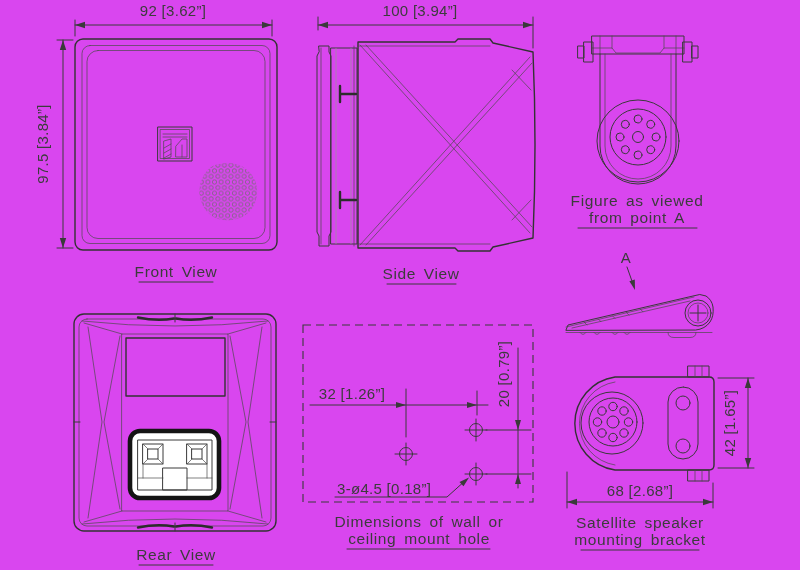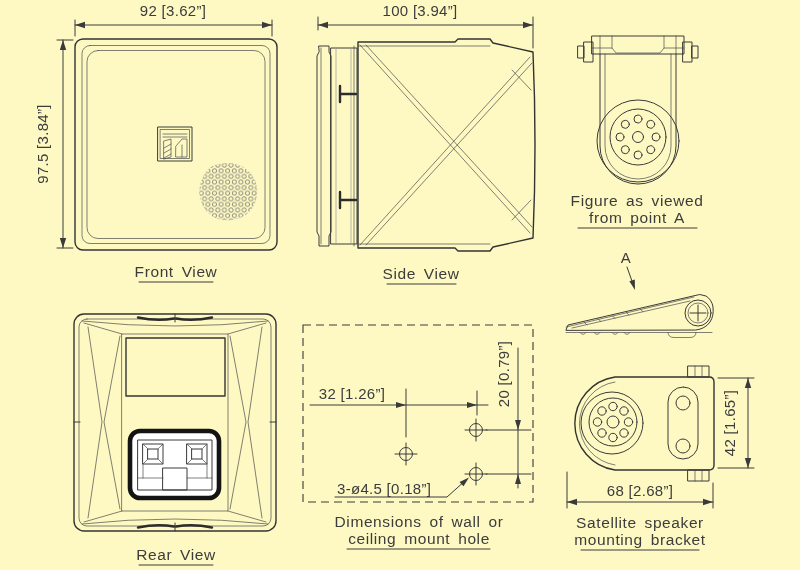--- a/index.html
+++ b/index.html
@@ -1,16 +1,16 @@
 <!DOCTYPE html>
 <html><head>
 <meta charset="utf-8">
 <style>
   html,body{margin:0;padding:0;background:#ffffff;}
-  .page{width:800px;height:570px;background:#fef9c3;position:relative;overflow:hidden;}
+  .page{width:800px;height:570px;background:#d946ef;position:relative;overflow:hidden;}
   svg{display:block;}
   .s1{stroke:#3a3a3a;stroke-width:1;fill:none;stroke-linecap:round;stroke-linejoin:round;}
   .s07{stroke:#4a4a4a;stroke-width:.7;fill:none;stroke-linecap:round;stroke-linejoin:round;}
   .s13{stroke:#333333;stroke-width:1.4;fill:none;stroke-linecap:round;stroke-linejoin:round;}
   .s2{stroke:#2c2c2c;stroke-width:2.4;fill:none;stroke-linecap:round;}
   .sg{stroke:#9a9a9a;stroke-width:.7;fill:none;}
   .blk{stroke:#141414;stroke-width:4.6;fill:#ffffff;stroke-linejoin:round;}
   .fl{fill:#3a3a3a;stroke:none;}
   .txt{fill:#3c3c3c;font-family:"Liberation Sans",sans-serif;font-size:15px;letter-spacing:.3px;text-anchor:middle;}
   .cap{font-size:15.5px;letter-spacing:.6px;word-spacing:3px;}

